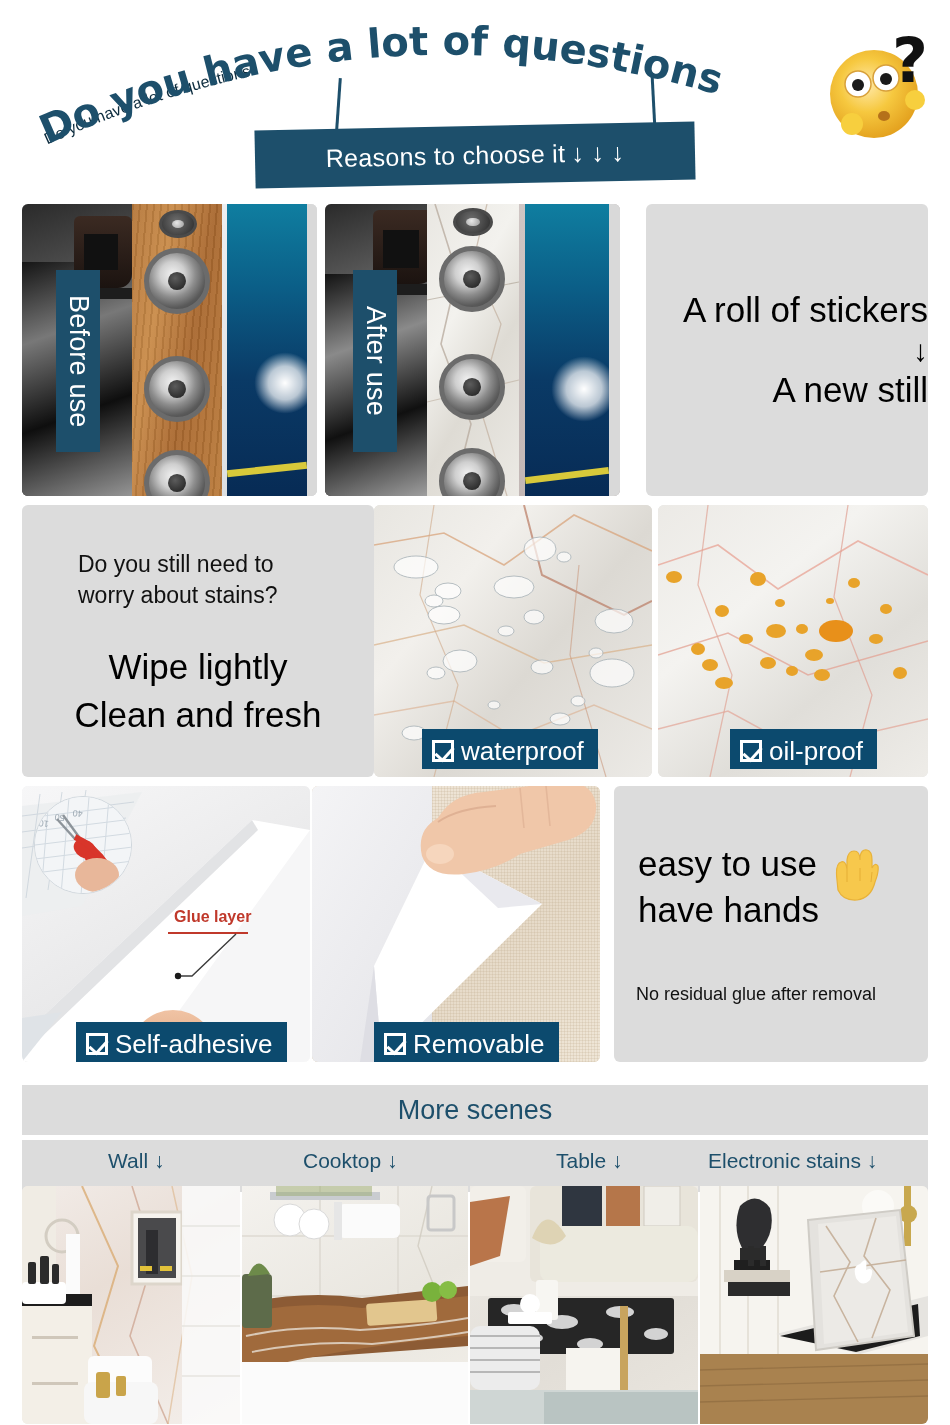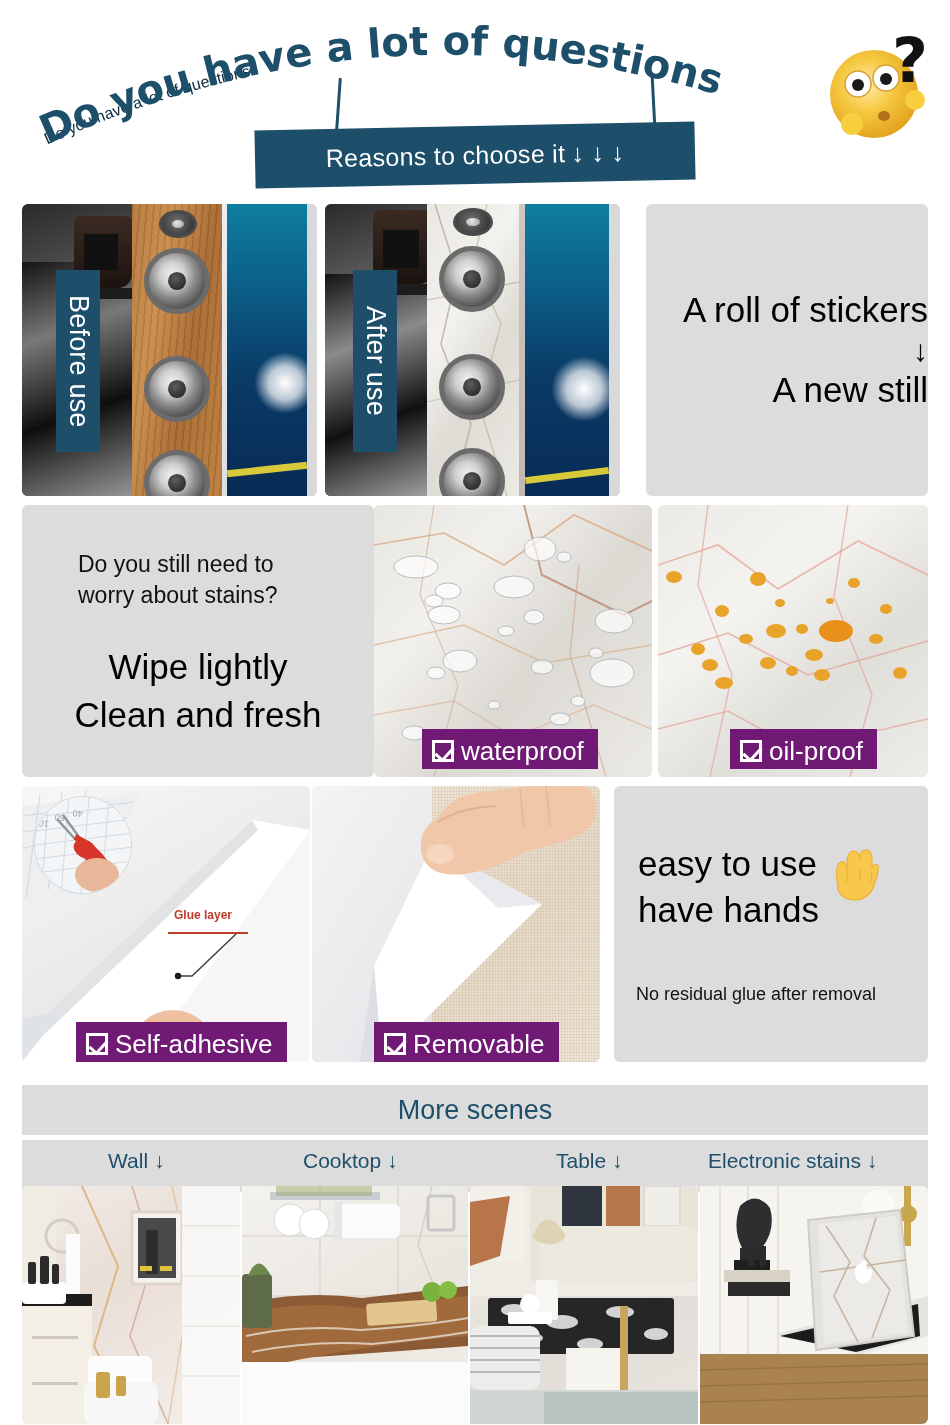--- a/index.html
+++ b/index.html
@@ -70,21 +70,21 @@
     display: inline-block; width: 22px; height: 22px;
     border: 3px solid #ffffff; position: relative;
     margin-right: 7px; flex: 0 0 auto;
   }
   .chk::after {
     content: ""; position: absolute; left: 4px; top: 0px;
     width: 8px; height: 15px; border: solid #fff;
     border-width: 0 3px 3px 0; transform: rotate(42deg);
   }
   .badge {
-    position: absolute; background: #701a75; color: #fff;
+    position: absolute; background: #0c4a6e; color: #fff;
     display: flex; align-items: center; padding: 4px 14px 0 10px;
     font-size: 26px; height: 40px; white-space: nowrap;
   }
 
   
   .txt-center { display: flex; flex-direction: column; align-items: flex-end; justify-content: center; height: 100%; }
   .big { font-size: 35px; color: #000; line-height: 1.15; white-space: nowrap; }
   .mid { font-size: 23px; color: #111; line-height: 1.35; }
   .small { font-size: 18px; color: #111; }
   .arrow-dn { font-size: 30px; line-height: .9; color: #000; }
@@ -131,21 +131,21 @@
       linear-gradient(100deg, #b5773a 0%, #c98b49 30%, #a9682f 60%, #bb7c3c 100%);
   }
   .marble-wrap {
     background:
       linear-gradient(120deg, #e9e7e2 0%, #f3f2ee 35%, #dedbd4 60%, #eceae5 100%);
   }
   .dandelion-bg {
     background: linear-gradient(180deg, #0f7ea0 0%, #0b5f88 28%, #0a3a66 60%, #072b55 100%);
   }
 
-  .glue-label { position: absolute; color: #c0392b; font-size: 12px; font-weight: 700; }
+  .glue-label { position: absolute; color: #c0392b; font-size: 16px; font-weight: 700; }
   .glue-underline { position: absolute; height: 2px; background: #c0392b; }
 </style>
 </head>
 <body>
 
 <div class="page">
 
   <div class="header">
 
     <div class="arch-title">

